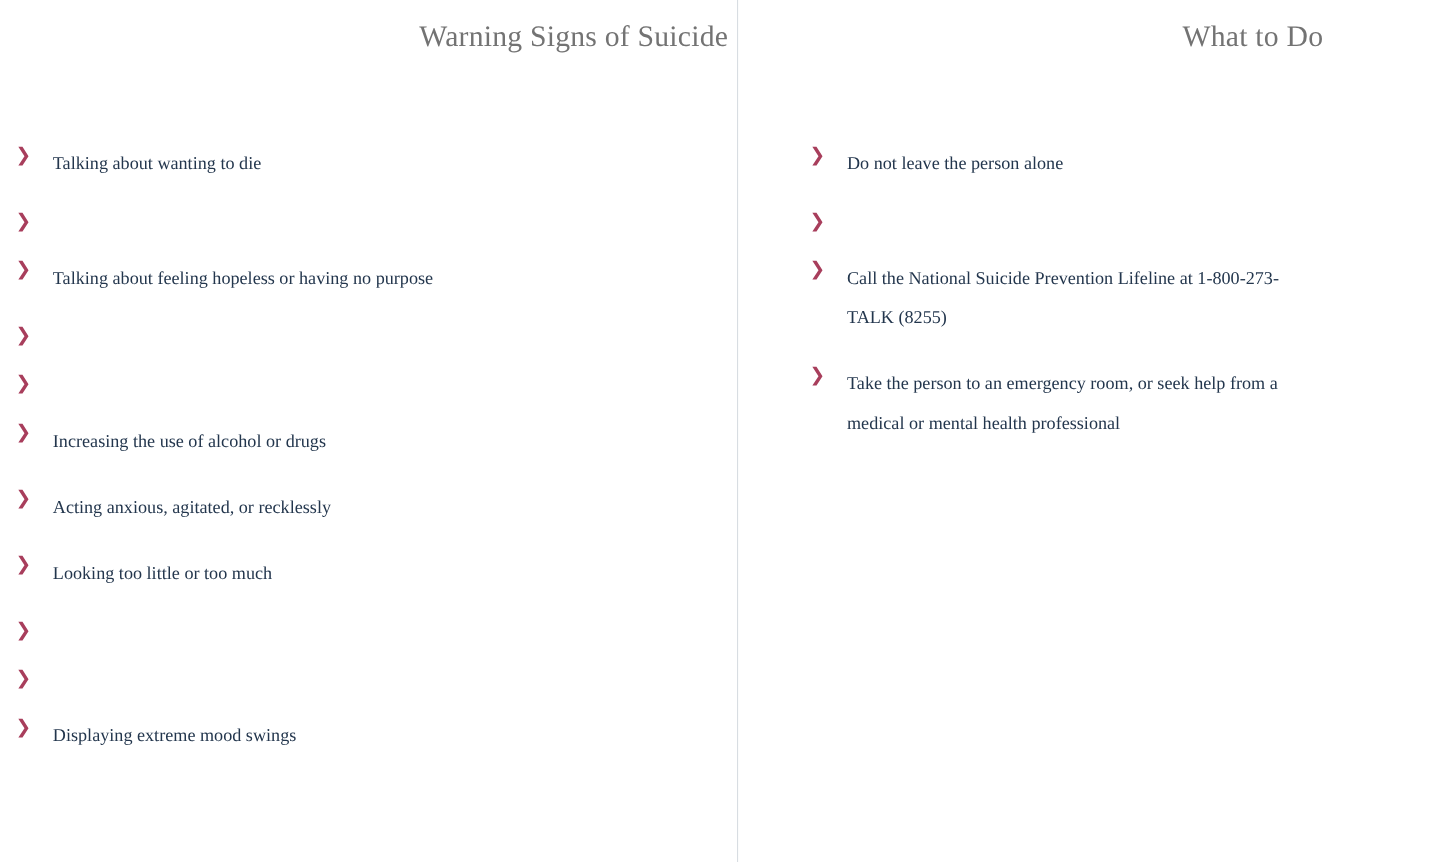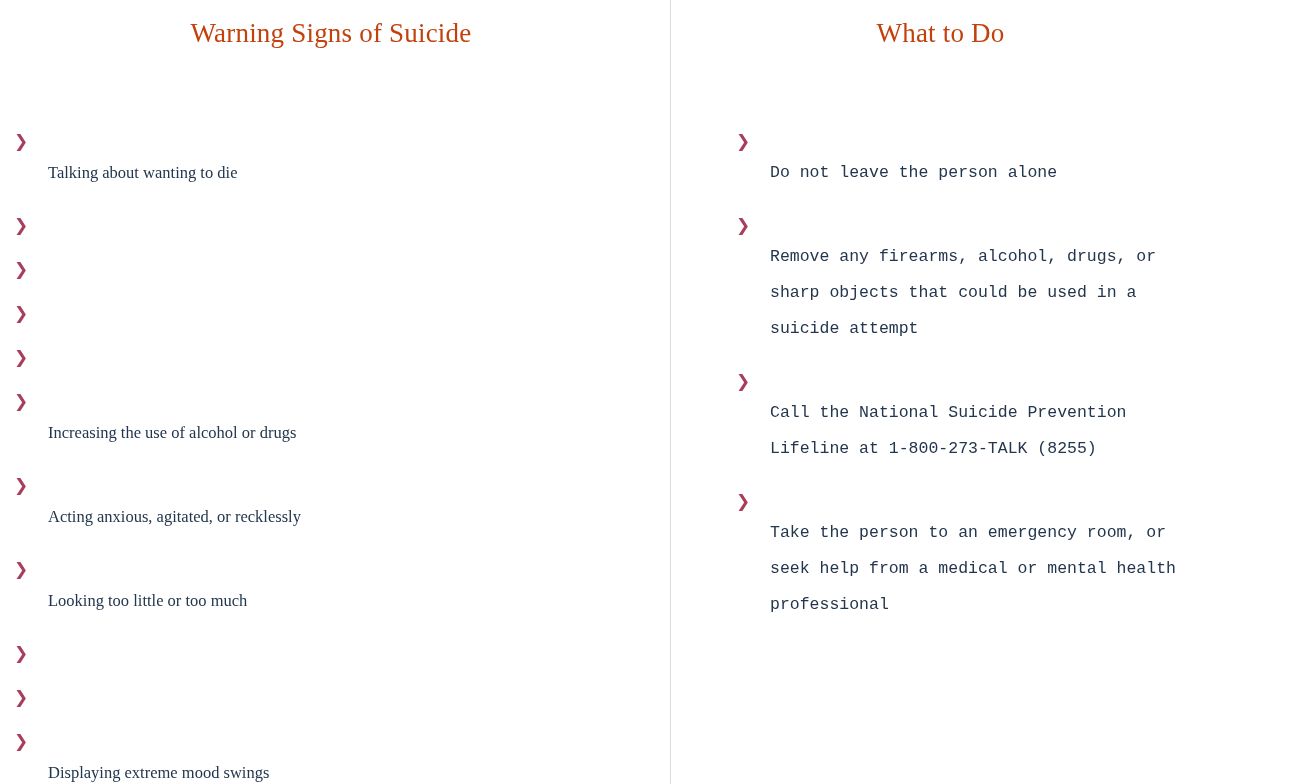--- a/index.html
+++ b/index.html
@@ -34,25 +34,25 @@
     height: 784px;
   }
   .column-left {
     width: 670px;
     padding-left: 0px;
   }
   .column-right {
     width: 533px;
   }
   .col-title {
-    text-align: center;
+    text-align: right;
     font-family: "Liberation Serif", serif;
     font-size: 27px;
     font-weight: 400;
-    color: #c2410c;
+    color: #737373;
     letter-spacing: 0.2px;
     margin: 17px 0 12px 0;
     line-height: 1.2;
   }
   .col-title.left-title { padding-right: 8px; }
   .col-title.right-title { padding-left: 8px; }
 
   .list {
     list-style: none;
     margin: 0;
@@ -80,44 +80,44 @@
     padding-top: 0px;
     text-align: left;
   }
   .item-text {
     flex: 1 1 auto;
     font-family: "Liberation Serif", serif;
     font-size: 16.5px;
     line-height: 36px;
     color: #23364d;
     max-width: 528px;
-    margin-top: 24px;
   }
   .list-left .item-text { max-width: 600px; }
-  .list-right .item-text { max-width: 530px; font-family: Liberation Mono, monospace; }
+  .list-right .item-text { max-width: 530px; }
 </style>
 </head>
 <body>
 
 <div class="page">
 
   <div class="divider"></div>
 
   <div class="column column-left">
     <h2 class="col-title left-title">Warning Signs of Suicide</h2>
     <ul class="list list-left">
       <li class="item">
         <span class="chev">❯</span>
         <span class="item-text">Talking about wanting to die</span>
       </li>
       <li class="item">
         <span class="chev">❯</span>
       </li>
       <li class="item">
         <span class="chev">❯</span>
+        <span class="item-text">Talking about feeling hopeless or having no purpose</span>
       </li>
       <li class="item">
         <span class="chev">❯</span>
       </li>
       <li class="item">
         <span class="chev">❯</span>
       </li>
       <li class="item">
         <span class="chev">❯</span>
         <span class="item-text">Increasing the use of alcohol or drugs</span>
@@ -145,21 +145,20 @@
 
   <div class="column column-right">
     <h2 class="col-title right-title">What to Do</h2>
     <ul class="list list-right">
       <li class="item">
         <span class="chev">❯</span>
         <span class="item-text">Do not leave the person alone</span>
       </li>
       <li class="item">
         <span class="chev">❯</span>
-        <span class="item-text">Remove any firearms, alcohol, drugs, or sharp objects that could be used in a suicide attempt</span>
       </li>
       <li class="item">
         <span class="chev">❯</span>
         <span class="item-text">Call the National Suicide Prevention Lifeline at 1-800-273-TALK (8255)</span>
       </li>
       <li class="item">
         <span class="chev">❯</span>
         <span class="item-text">Take the person to an emergency room, or seek help from a medical or mental health professional</span>
       </li>
     </ul>

